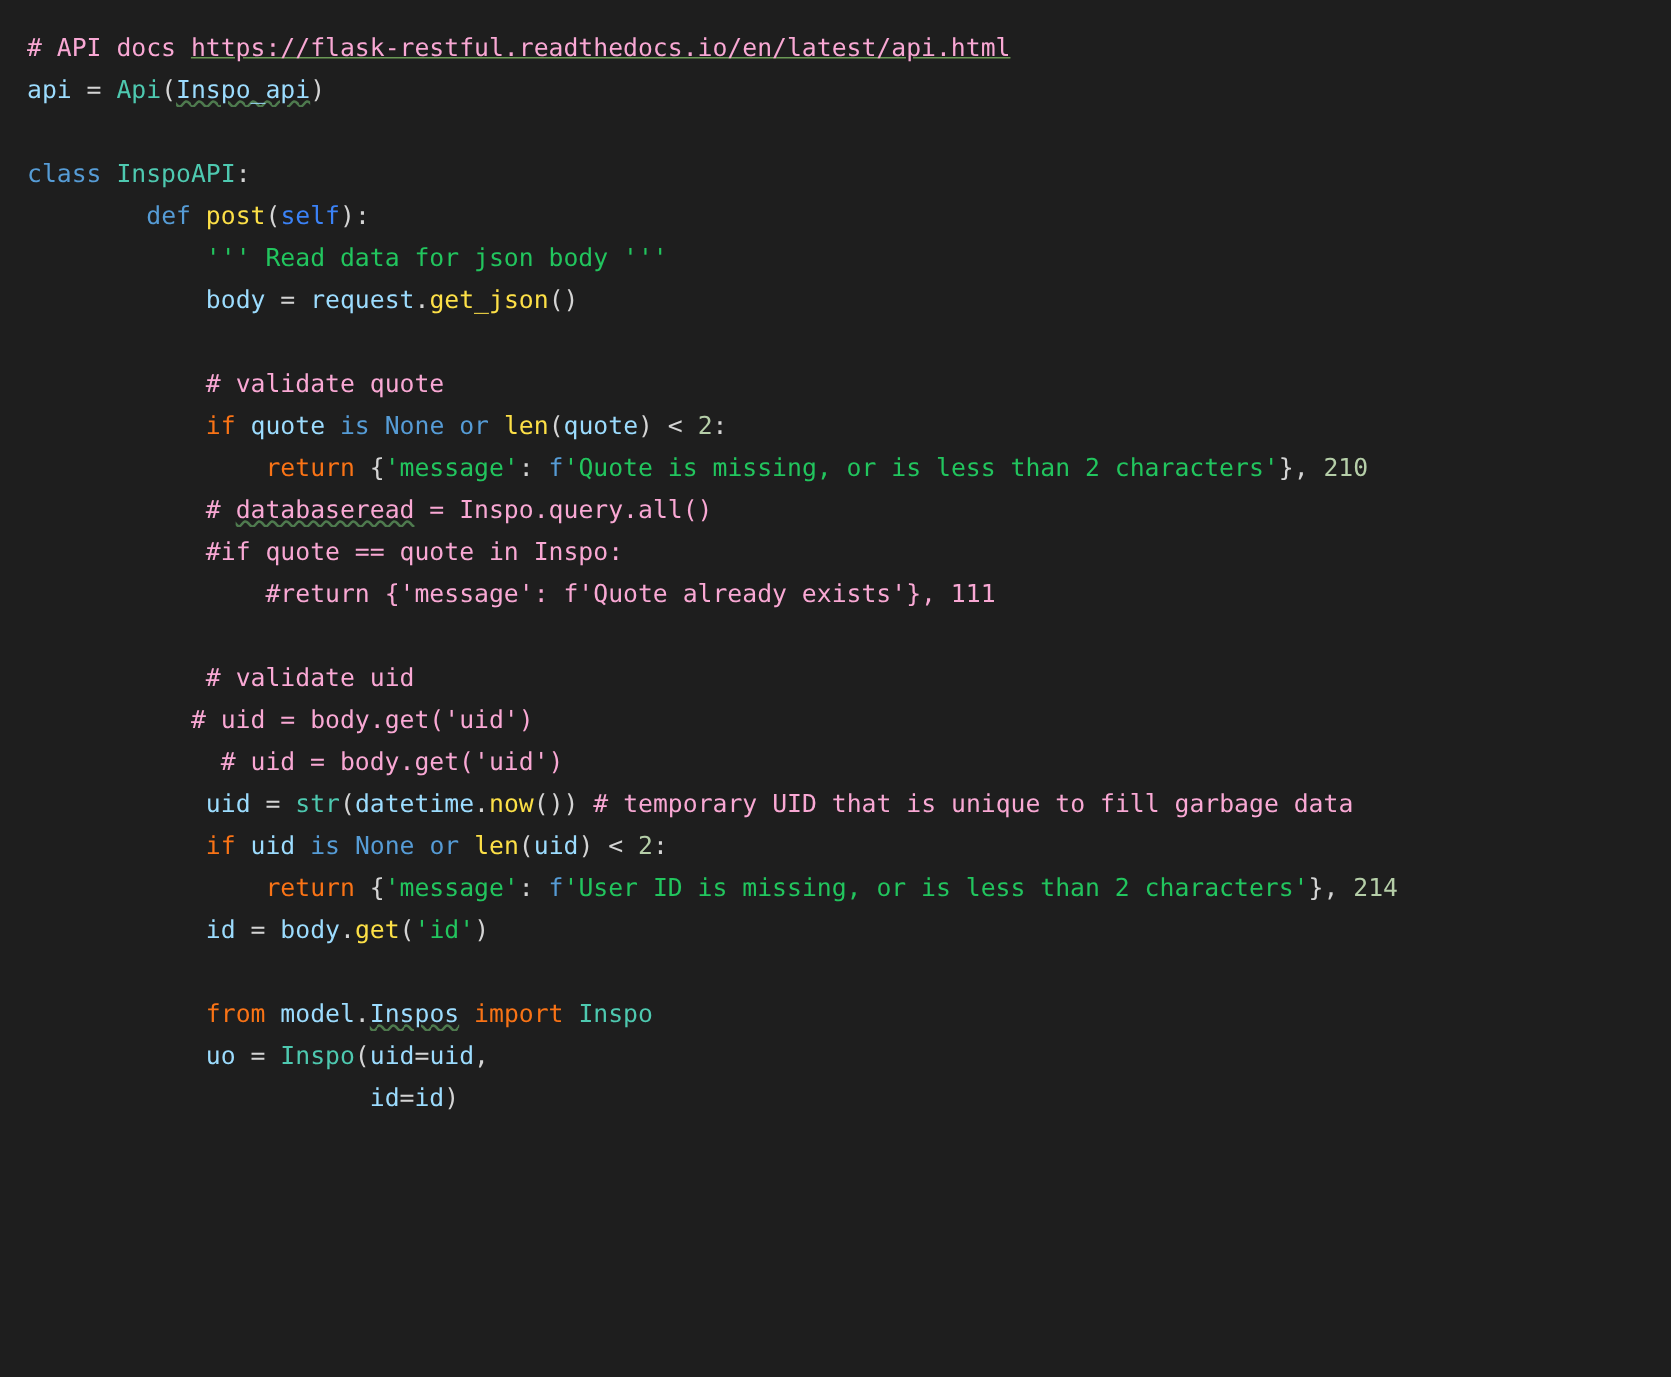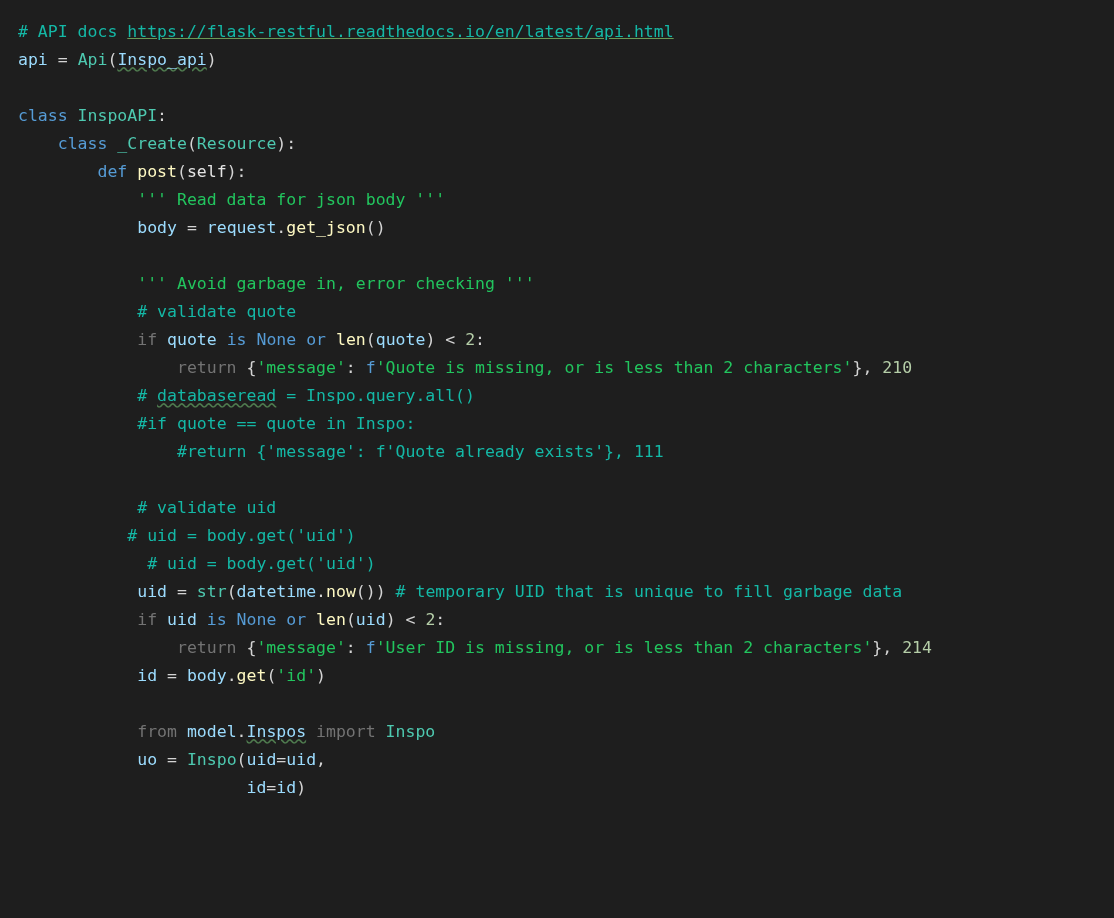--- a/index.html
+++ b/index.html
@@ -20,31 +20,31 @@
     padding-left: 18px;
   }
   .code {
     flex: 1;
     position: relative;
   }
   .editor {
     position: relative;
   }
   
-  .cmt { color: #14b8a6; }
+  .cmt { color: #f9a8d4; }
   .kw  { color: #569cd6; text-align: center; }
-  .kw2 { color: #737373; margin-top: 40px; }  
+  .kw2 { color: #f97316; margin-top: 40px; }  
   .cls { color: #4ec9b0; }
-  .fn  { color: #fef9c3; }
+  .fn  { color: #fde047; }
   .str { color: #22c55e; } 
   .var { color: #9cdcfe; }
   .num { color: #b5cea8; }
   .op  { color: #d4d4d4; }
   .pn  { color: #d4d4d4; }
-  .self{ color: #e5e5e5; }
+  .self{ color: #3b82f6; }
   .const{ color: #569cd6; margin-top: 12px; }
   .underline { text-decoration: underline; text-decoration-color: #6a9955; }
   .wavy {
     text-decoration-line: underline;
     text-decoration-style: wavy;
     text-decoration-color: #4e7a4e;
   }
   .wavy-info {
     text-decoration-line: underline;
     text-decoration-style: wavy;
@@ -57,31 +57,29 @@
 <div class="editor">
 
 <div class="line"><span class="code"><span class="cmt"><span># API docs </span><span class="underline">https://flask-restful.readthedocs.io/en/latest/api.html</span></span></span></div>
 
 <div class="line"><span class="code"><span class="var">api</span><span class="op"> = </span><span class="cls">Api</span><span class="pn">(</span><span class="var wavy-info">Inspo_api</span><span class="pn">)</span></span></div>
 
 <div class="line"><span class="code">&nbsp;</span></div>
 
 <div class="line"><span class="code"><span class="kw">class</span><span> </span><span class="cls">InspoAPI</span><span class="pn">:</span></span></div>
 
-<div class="line"><span class="code">    <span class="kw">class</span><span> </span><span class="cls">_Create</span><span class="pn">(</span><span class="cls">Resource</span><span class="pn">):</span></span></div>
 
 <div class="line"><span class="code">        <span class="kw">def</span><span> </span><span class="fn">post</span><span class="pn">(</span><span class="self">self</span><span class="pn">):</span></span></div>
 
 <div class="line"><span class="code">            <span class="str">''' Read data for json body '''</span></span></div>
 
 <div class="line"><span class="code">            <span class="var">body</span><span class="op"> = </span><span class="var">request</span><span class="pn">.</span><span class="fn">get_json</span><span class="pn">()</span></span></div>
 
 <div class="line"><span class="code">&nbsp;</span></div>
 
-<div class="line"><span class="code">            <span class="str">''' Avoid garbage in, error checking '''</span></span></div>
 
 <div class="line"><span class="code">            <span class="cmt"># validate quote</span></span></div>
 
 
 <div class="line"><span class="code">            <span class="kw2">if</span><span> </span><span class="var">quote</span><span> </span><span class="kw">is</span><span> </span><span class="const">None</span><span> </span><span class="kw">or</span><span> </span><span class="fn">len</span><span class="pn">(</span><span class="var">quote</span><span class="pn">)</span><span class="op"> &lt; </span><span class="num">2</span><span class="pn">:</span></span></div>
 
 <div class="line"><span class="code">                <span class="kw2">return</span><span> </span><span class="pn">{</span><span class="str">'message'</span><span class="pn">: </span><span class="kw">f</span><span class="str">'Quote is missing, or is less than 2 characters'</span><span class="pn">}, </span><span class="num">210</span></span></div>
 
 <div class="line"><span class="code">            <span class="cmt"><span># </span><span class="wavy">databaseread</span><span> = Inspo.query.all()</span></span></span></div>
 

